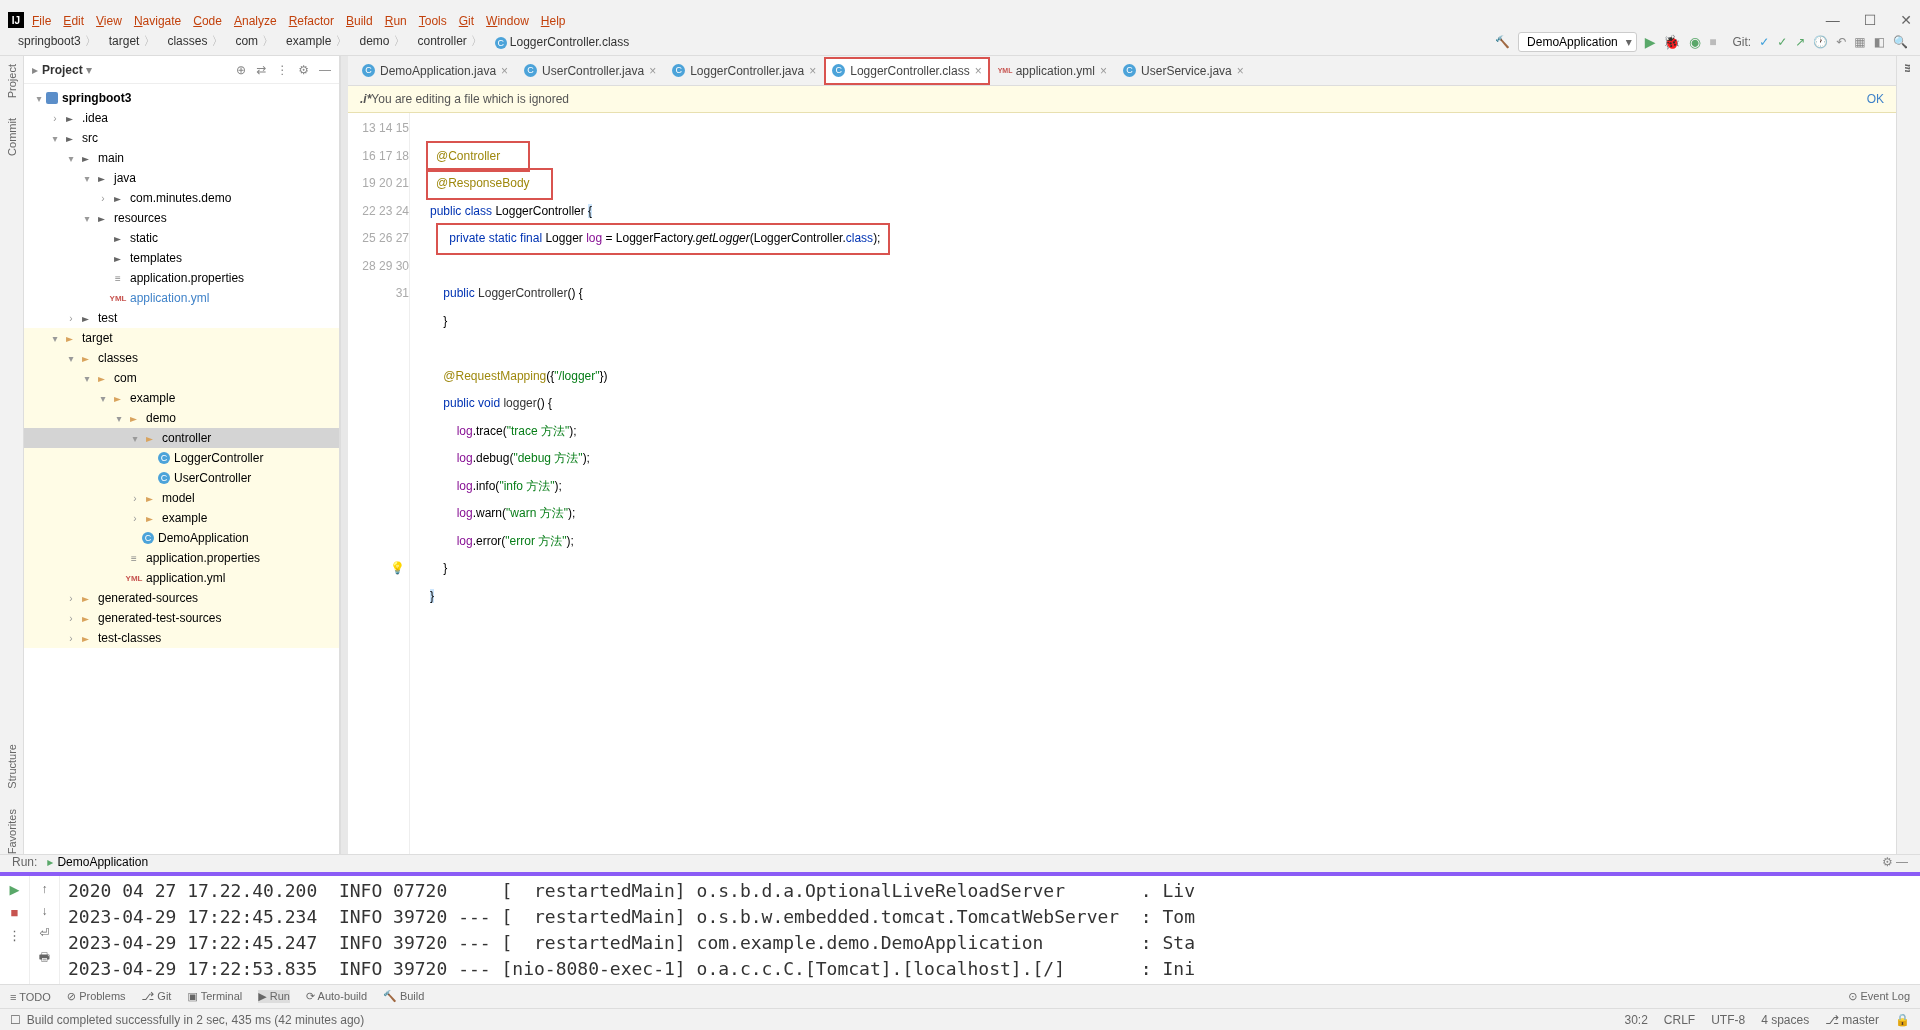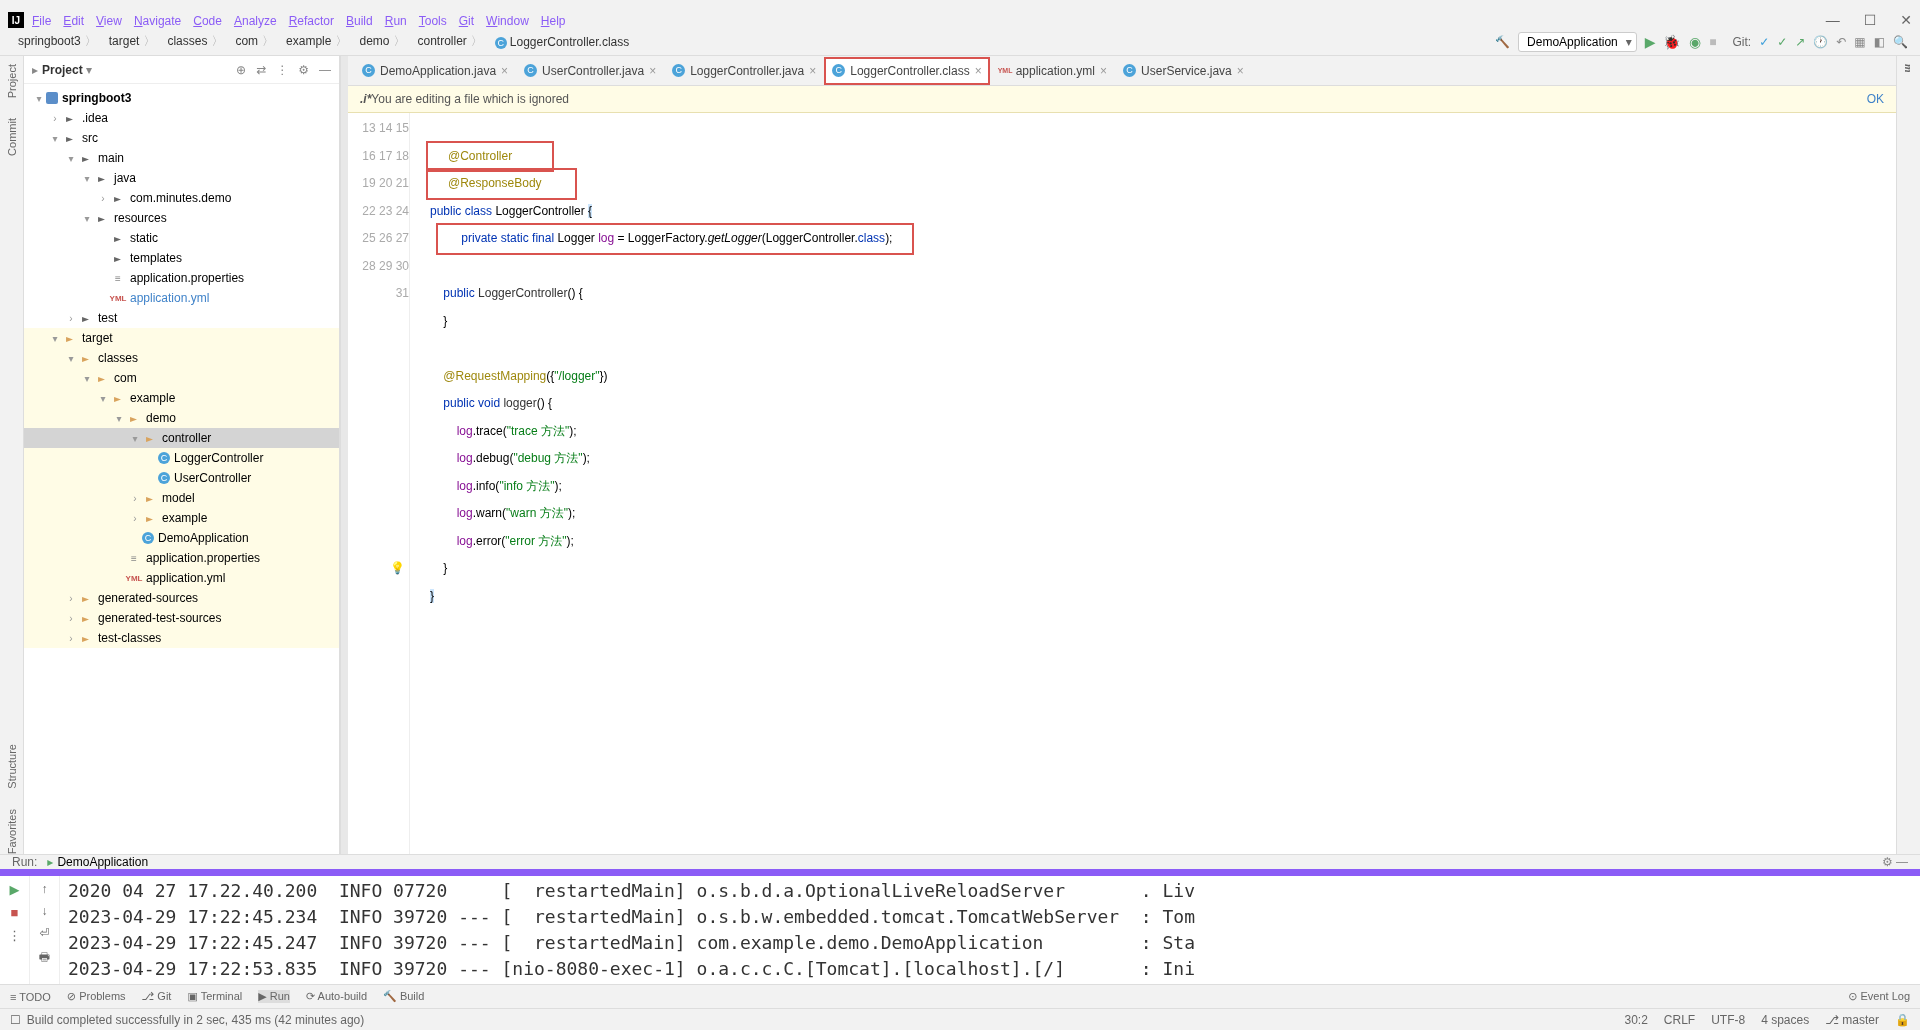--- a/index.html
+++ b/index.html
@@ -1,20 +1,20 @@
 <!DOCTYPE html>
 <html><head>
 <meta charset="utf-8">
 <style>
 *{box-sizing:border-box;margin:0;padding:0;font-family:"Segoe UI",sans-serif;font-size:12px}
 body{background:#f2f2f2;overflow:hidden;width:1920px;height:1030px}
 .titlebar{height:28px;display:flex;align-items:flex-end;background:#f2f2f2;padding:0 8px}
 .app-icon{width:16px;height:16px;background:#000;margin-right:8px;color:#fff;display:flex;align-items:center;justify-content:center;font-size:10px;font-weight:bold}
 .menubar{display:flex;gap:12px;flex:1}
-.menubar span{color:#8b5cf6;cursor:pointer}
+.menubar span{color:#c2410c;cursor:pointer}
 .menubar span u{text-decoration:underline}
 .title-path{color:#888;margin-left:auto;margin-right:20px}
 .win-ctrl{display:flex;gap:24px;margin-left:20px}
 .win-ctrl span{color:#666;cursor:pointer;font-size:14px}
 .navbar{height:28px;display:flex;align-items:center;background:#f2f2f2;padding:2px 12px;border-bottom:1px solid #ddd}
 .crumb{color:#333;padding:2px 6px;cursor:pointer}
 .crumb.sep::after{content:"〉";color:#aaa;margin-left:4px}
 .crumb.last{color:#333}
 .crumb .c-icon{display:inline-block;width:12px;height:12px;border-radius:50%;background:#4ca3d9;color:#fff;text-align:center;line-height:12px;font-size:9px;margin-right:3px}
 .nav-right{margin-left:auto;display:flex;align-items:center;gap:8px}
@@ -64,24 +64,24 @@
 .code{flex:1;display:flex;font-family:"Consolas","JetBrains Mono",monospace;font-size:17px;overflow:auto;position:relative}
 .gutter{width:62px;text-align:right;padding-right:0;color:#aaa;background:#fff;border-right:1px solid #eee;user-select:none;line-height:27.5px;padding-top:2px}
 .codebody{flex:1;padding:2px 0 2px 20px;line-height:27.5px;white-space:pre;position:relative}
 .kw{color:#0033b3}
 .ann{color:#9e880d}
 .str{color:#067d17}
 .fld{color:#871094;}
 .mtd{font-style:italic}
 .cls-n{color:#333}
 .hl{background:#cde6fd}
-.redbox{border:2px solid #d9534f;display:inline-block;padding:0 20px;margin:-2px -4px}
+.redbox{border:2px solid #d9534f;display:inline-block;padding:0 8px;margin:-2px -4px}
 .bulb{position:absolute;left:-20px;color:#f0a732}
 .bottom{height:130px;background:#fff;border-top:1px solid #ddd;display:flex;flex-direction:column}
-.run-head{height:26px;display:flex;align-items:flex-end;padding:0 12px;border-bottom:7px solid #8b5cf6;background:#f2f2f2}
+.run-head{height:26px;display:flex;align-items:flex-start;padding:0 12px;border-bottom:4px solid #8b5cf6;background:#f2f2f2}
 .run-head .gear{margin-left:auto;color:#888;cursor:pointer}
 .run-body{flex:1;display:flex}
 .run-tb{width:30px;display:flex;flex-direction:column;align-items:center;padding-top:6px;gap:8px;border-right:1px solid #eee}
 .run-tb span{cursor:pointer;color:#666;font-size:13px}
 .run-tb2{width:30px;display:flex;flex-direction:column;align-items:center;padding-top:6px;gap:8px;border-right:1px solid #eee}
 .run-tb2 span{cursor:pointer;color:#666;font-size:12px}
 .console{flex:1;font-family:"Consolas",monospace;font-size:18px;line-height:26px;padding:2px 8px;white-space:pre;overflow:hidden;color:#333}
 .toolstrip{height:24px;background:#f2f2f2;border-top:1px solid #ddd;display:flex;align-items:center;padding:0 10px;gap:16px}
 .toolstrip .ts{color:#666;display:flex;align-items:center;gap:4px;cursor:pointer;font-size:11px}
 .toolstrip .evlog{margin-left:auto}

